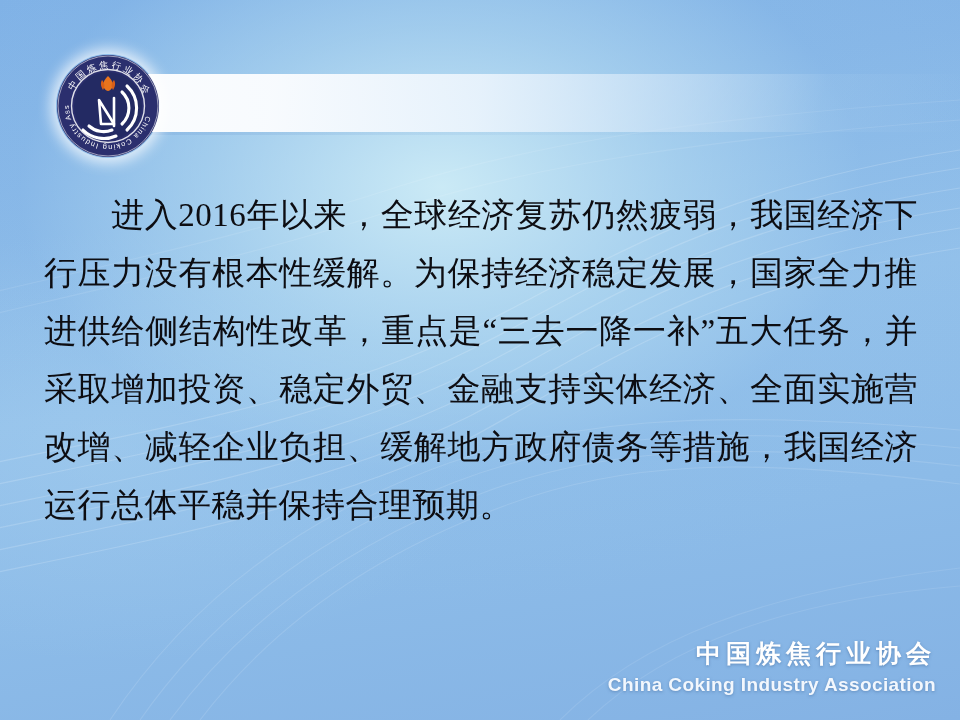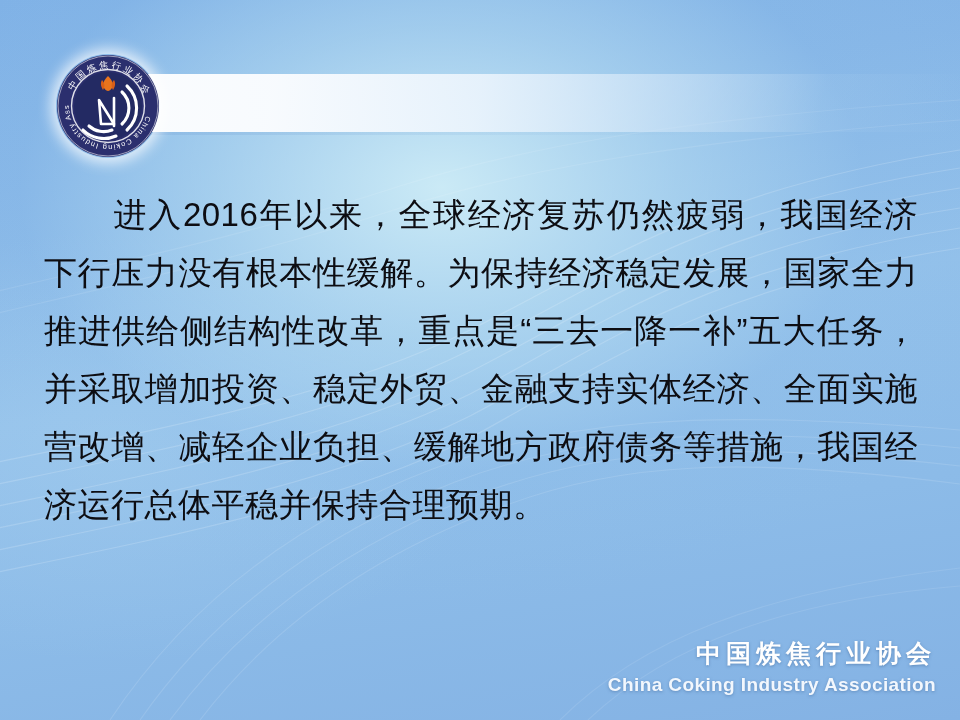--- a/index.html
+++ b/index.html
@@ -57,21 +57,21 @@
     border-radius:50%;
     box-shadow:0 0 14px 5px rgba(255,255,255,0.75);
   }
   #logo svg { display:block; width:104px; height:104px; }
 
   
   #body-text {
     position:absolute;
     left:44px; top:186px;
     width:874px;
-    font-family:Liberation Sans, sans-serif;
+    font-family:Liberation Serif, serif;
     font-size:33px;
     line-height:58px;
     color:#0d0d12;
     letter-spacing:.5px;
     text-align:justify;
     text-justify:inter-ideograph;
   }
   #body-text p { margin:0; white-space:pre-wrap; }
 
   

